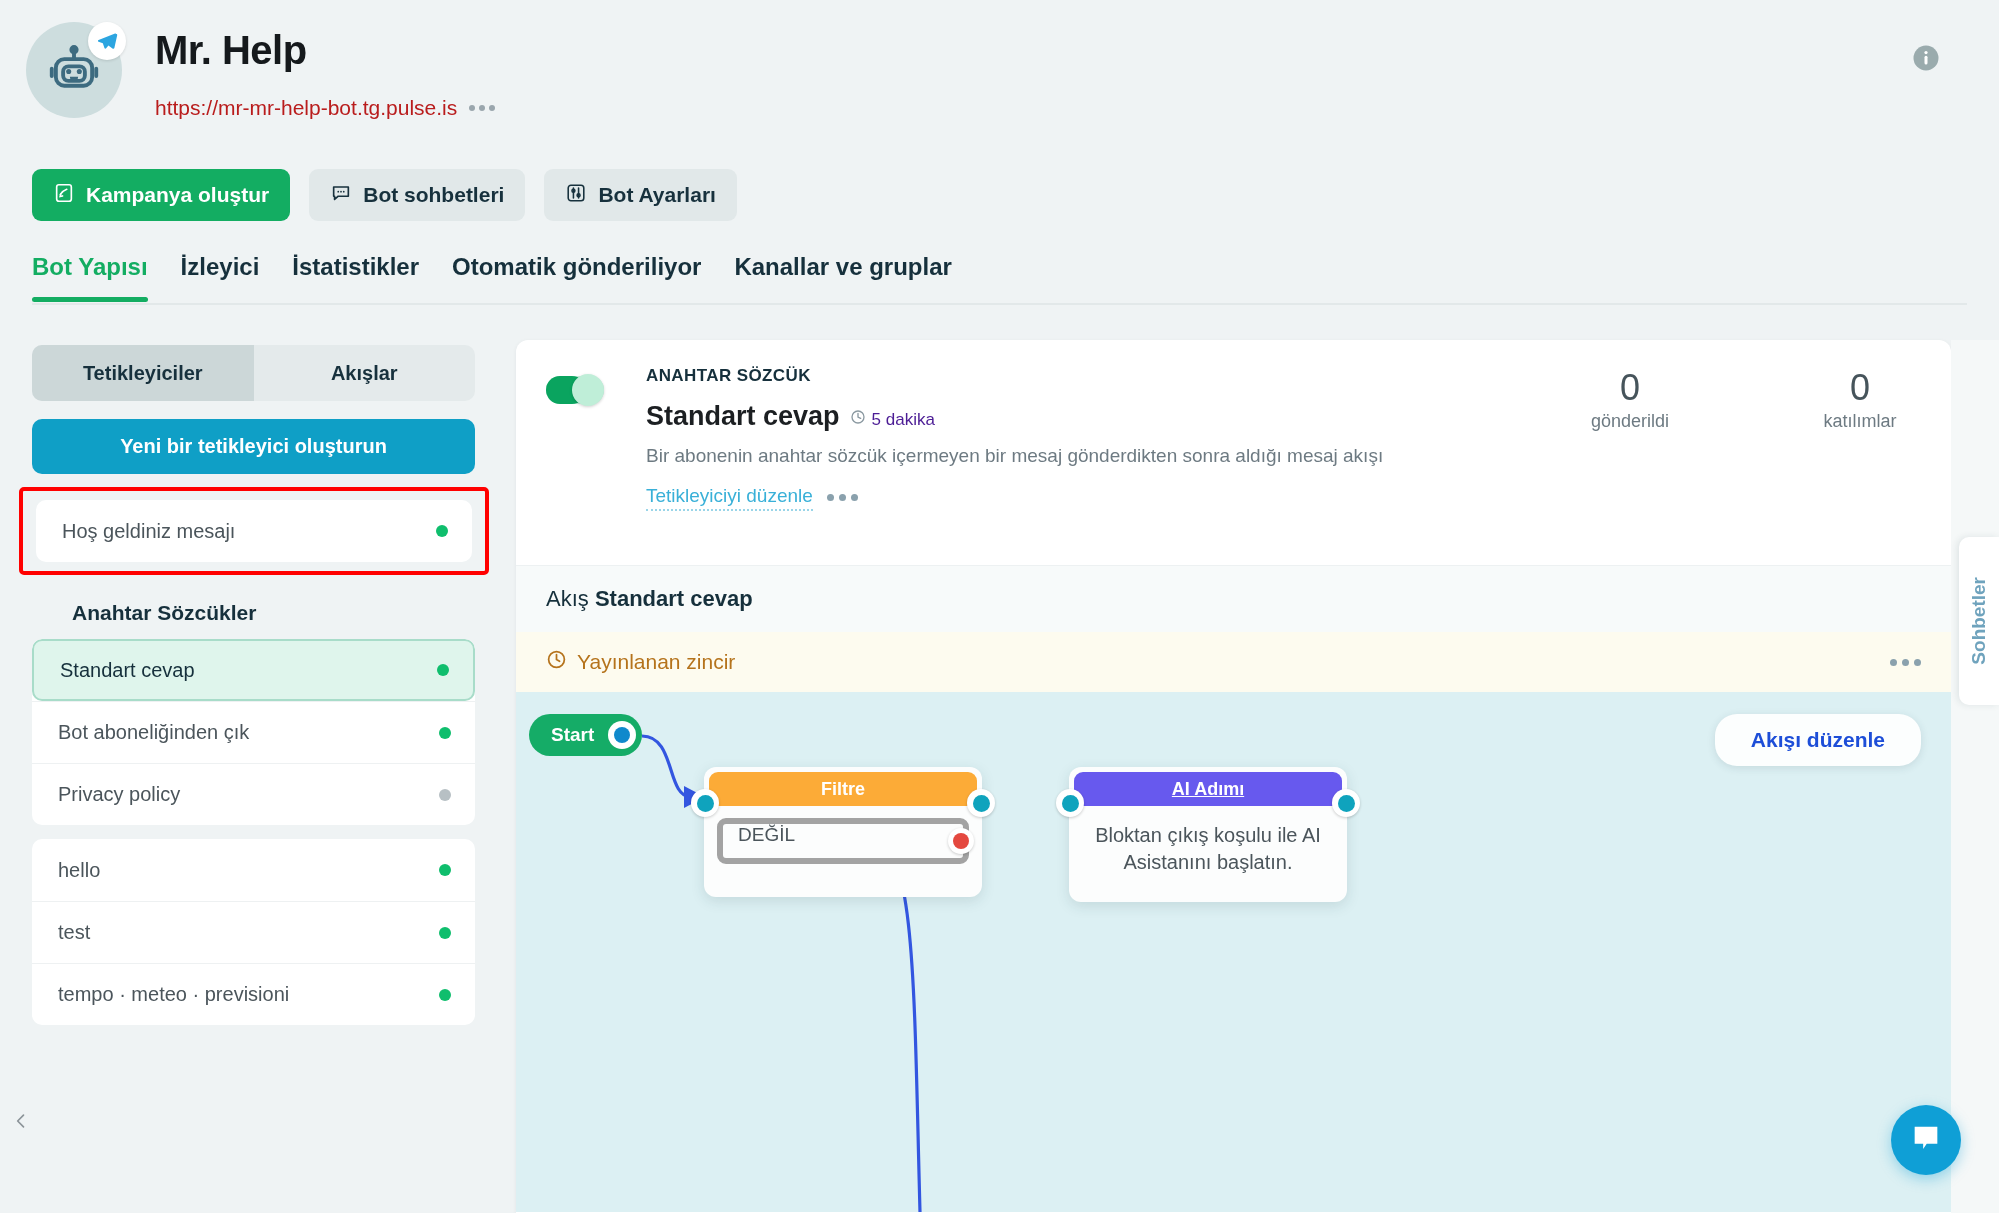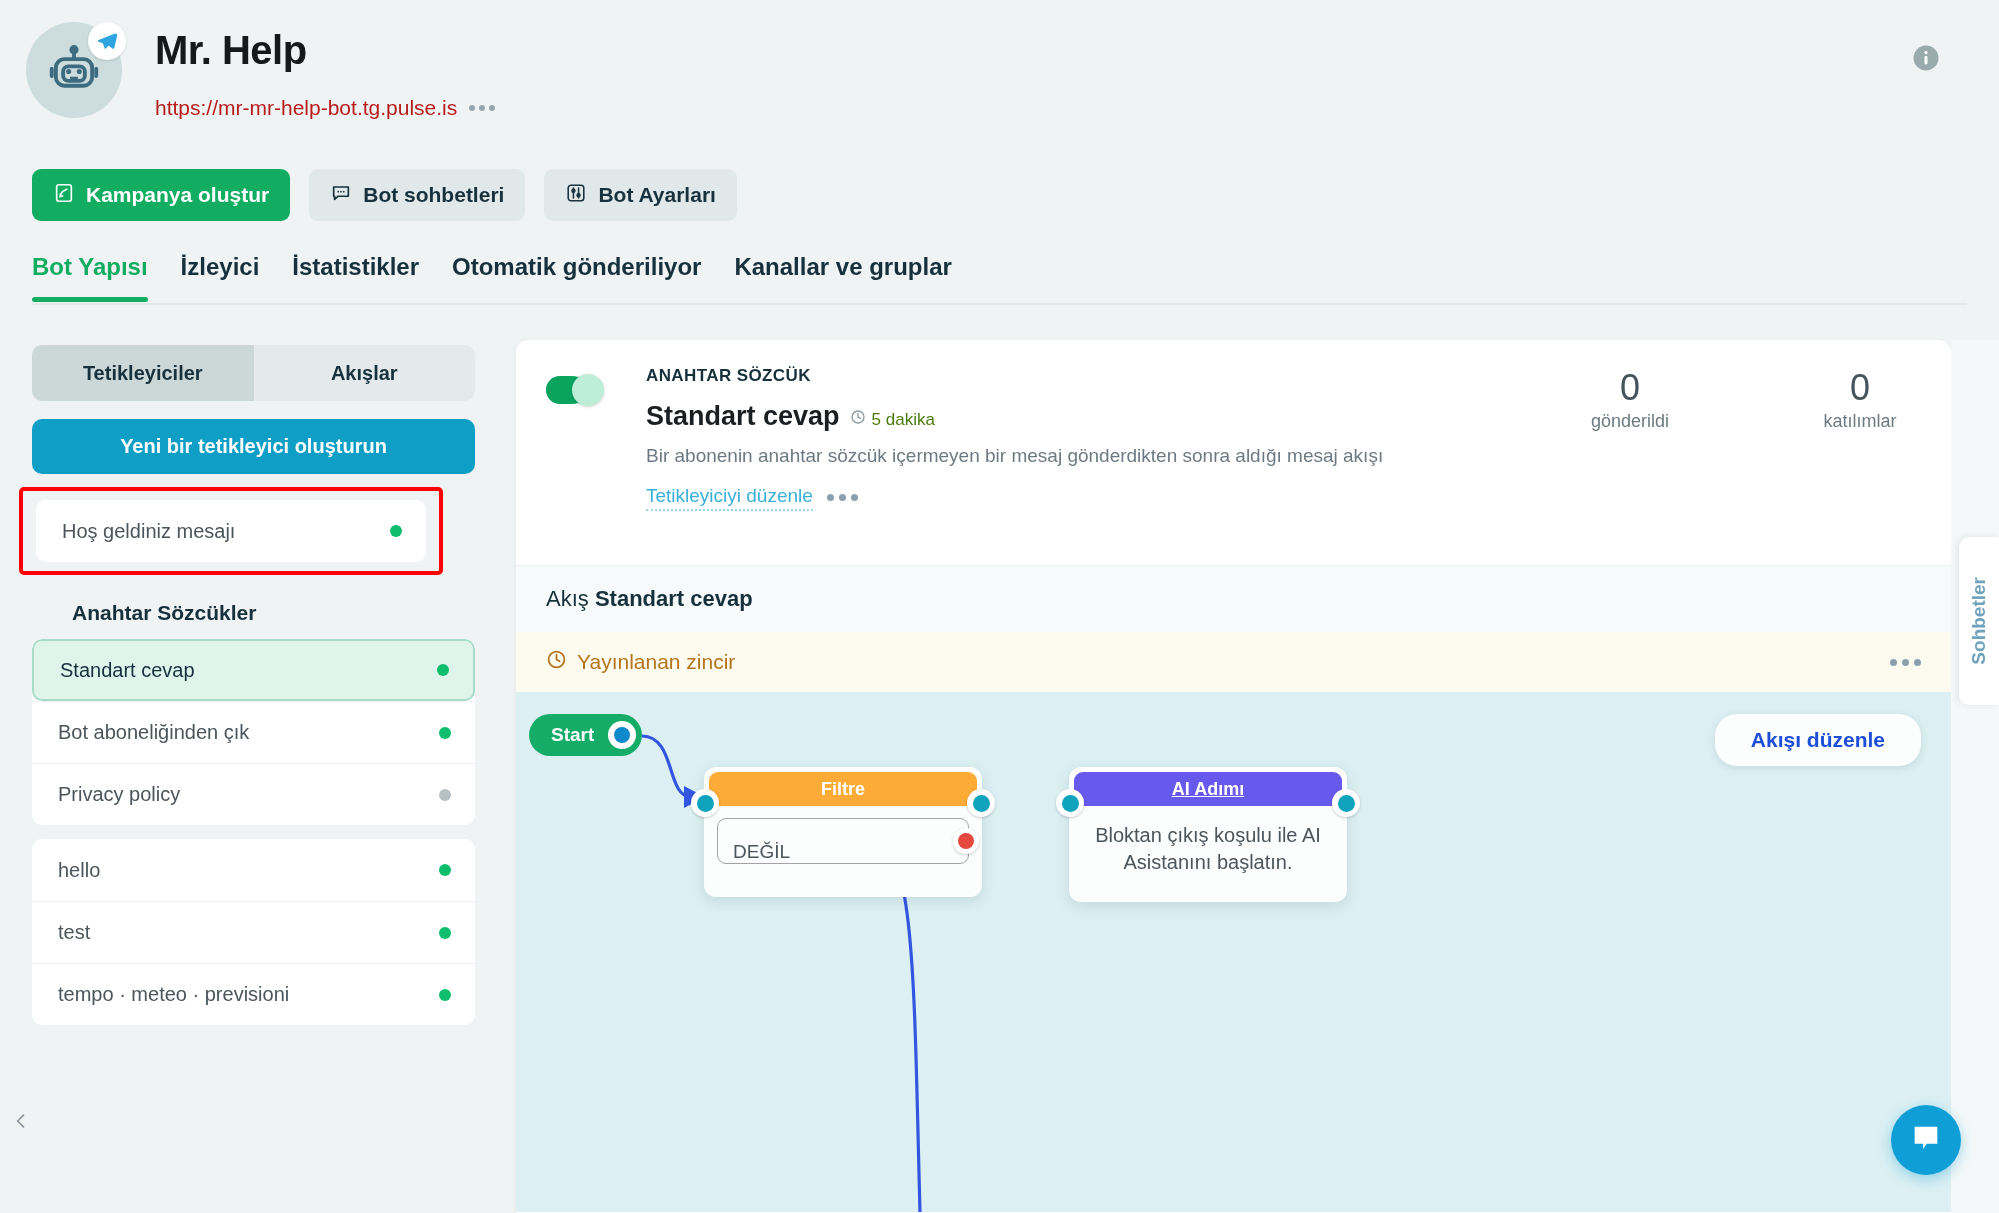--- a/index.html
+++ b/index.html
@@ -70,21 +70,21 @@
     flex: 1; display: flex; align-items: center; justify-content: center;
     font-size: 20px; font-weight: 700; color: #17313d; cursor: pointer;
   }
   .seg-item.active { background: #ccd7d8; }
   .new-trigger-btn {
     margin-top: 18px; width: 443px; height: 55px; border-radius: 10px;
     background: #0f9fc6; color: #fff; font-size: 20px; font-weight: 700;
     border: none; cursor: pointer; font-family: "Liberation Sans", sans-serif;
   }
   .highlight-box {
-    margin-top: 13px; width: 424px; margin-left: -13px;
+    margin-top: 13px; width: 470px; margin-left: -13px;
     border: 4px solid #ff0000; border-radius: 5px; padding: 9px 13px;
   }
   .sb-card { background: #fff; border-radius: 10px; overflow: hidden; }
   .sb-row {
     display: flex; align-items: center; justify-content: space-between;
     height: 62px; padding: 0 24px 0 26px; font-size: 20px; color: #4b555b; cursor: pointer;
     border-top: 1px solid #eef1f2;
   }
   .sb-row:first-child { border-top: none; }
   .sb-row.selected {
@@ -119,21 +119,21 @@
     border-radius: 16px; background: #0aa45f;
   }
   .toggle::after {
     content: ""; position: absolute; right: 0; top: -2px; width: 32px; height: 32px;
     border-radius: 50%; background: #bfeed8; box-shadow: 0 1px 3px rgba(0,0,0,.18);
   }
   .tc-body { margin-left: 98px; max-width: 800px; }
   .tc-kicker { font-size: 17px; font-weight: 700; letter-spacing: .4px; color: #16303c; }
   .tc-title-row { display: flex; align-items: baseline; gap: 10px; margin-top: 15px; }
   .tc-title { font-size: 27px; font-weight: 700; color: #1c1f22; }
-  .tc-time { font-size: 17px; color: #4d7c0f; display: inline-flex; align-items: center; gap: 6px; }
+  .tc-time { font-size: 17px; color: #4c1d95; display: inline-flex; align-items: center; gap: 6px; }
   .tc-desc { margin-top: 11px; font-size: 19px; line-height: 1.42; color: #6d7a82; max-width: 790px; }
   .tc-link-row { margin-top: 15px; display: flex; align-items: center; gap: 14px; }
   .tc-link {
     font-size: 19px; color: #39b0d8; cursor: pointer;
     border-bottom: 2px dotted #9ad5e8; padding-bottom: 2px;
   }
   .tc-stats { position: absolute; right: 36px; top: 30px; display: flex; gap: 120px; }
   .stat { text-align: center; min-width: 110px; }
   .stat-num { font-size: 36px; color: #46545b; font-weight: 400; line-height: 1; }
   .stat-label { margin-top: 5px; font-size: 18px; color: #6d7a82; }
@@ -176,22 +176,22 @@
   .node-head.filter { background: #fcab37; }
   .node-head.ai { background: #6759ee; text-decoration: underline; }
   .port {
     position: absolute; width: 28px; height: 28px; border-radius: 50%;
     background: #fff; display: flex; align-items: center; justify-content: center;
     box-shadow: 0 1px 3px rgba(0,0,0,.2);
   }
   .port i { width: 17px; height: 17px; border-radius: 50%; background: #0fa3bd; display:block; }
   .node-body { padding: 12px 13px 0 13px; }
   .cond-box {
-    position: relative; border: 1px solid #a3a3a3; border-radius: 9px;
-    height: 46px; display: flex; align-items: flex-end; padding-left: 15px;
+    position: relative; border: 6px solid #a3a3a3; border-radius: 9px;
+    height: 46px; display: flex; align-items: flex-start; padding-left: 15px;
     font-size: 19px; color: #4b555b;
   }
   .cond-dot {
     position: absolute; right: -11px; top: 50%; transform: translateY(-50%);
     width: 26px; height: 26px; border-radius: 50%; background: #fff;
     display: flex; align-items: center; justify-content: center; box-shadow: 0 1px 3px rgba(0,0,0,.2);
   }
   .cond-dot i { width: 16px; height: 16px; border-radius: 50%; background: #e4483f; display:block; }
   .ai-text { padding: 16px 22px; text-align: center; font-size: 20px; color: #4b555b; line-height: 1.35; }
   .edit-flow-btn {

